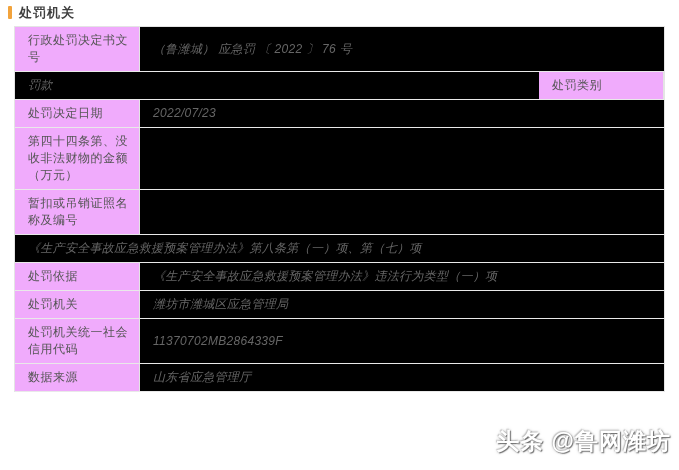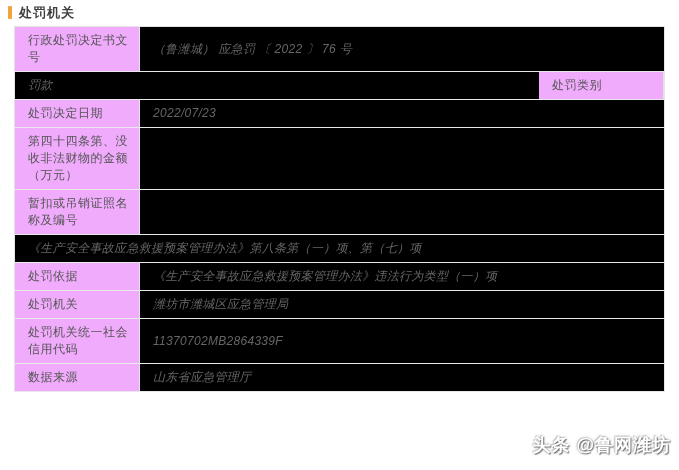--- a/index.html
+++ b/index.html
@@ -59,21 +59,21 @@
     flex: 1;
     background: #000000;
     color: #666666;
     letter-spacing: 0.3px;
     font-style: italic;
   }
   .watermark {
     position: absolute;
     right: 8px;
     bottom: 13px;
-    font-size: 18px;
+    font-size: 23px;
     font-weight: bold;
     color: #ffffff;
     letter-spacing: 1px;
     text-shadow:
       1px 1px 1px rgba(90,90,90,0.85),
       -1px -1px 1px rgba(150,150,150,0.45),
       0 0 3px rgba(120,120,120,0.55);
     pointer-events: none;
     white-space: nowrap;
   }

